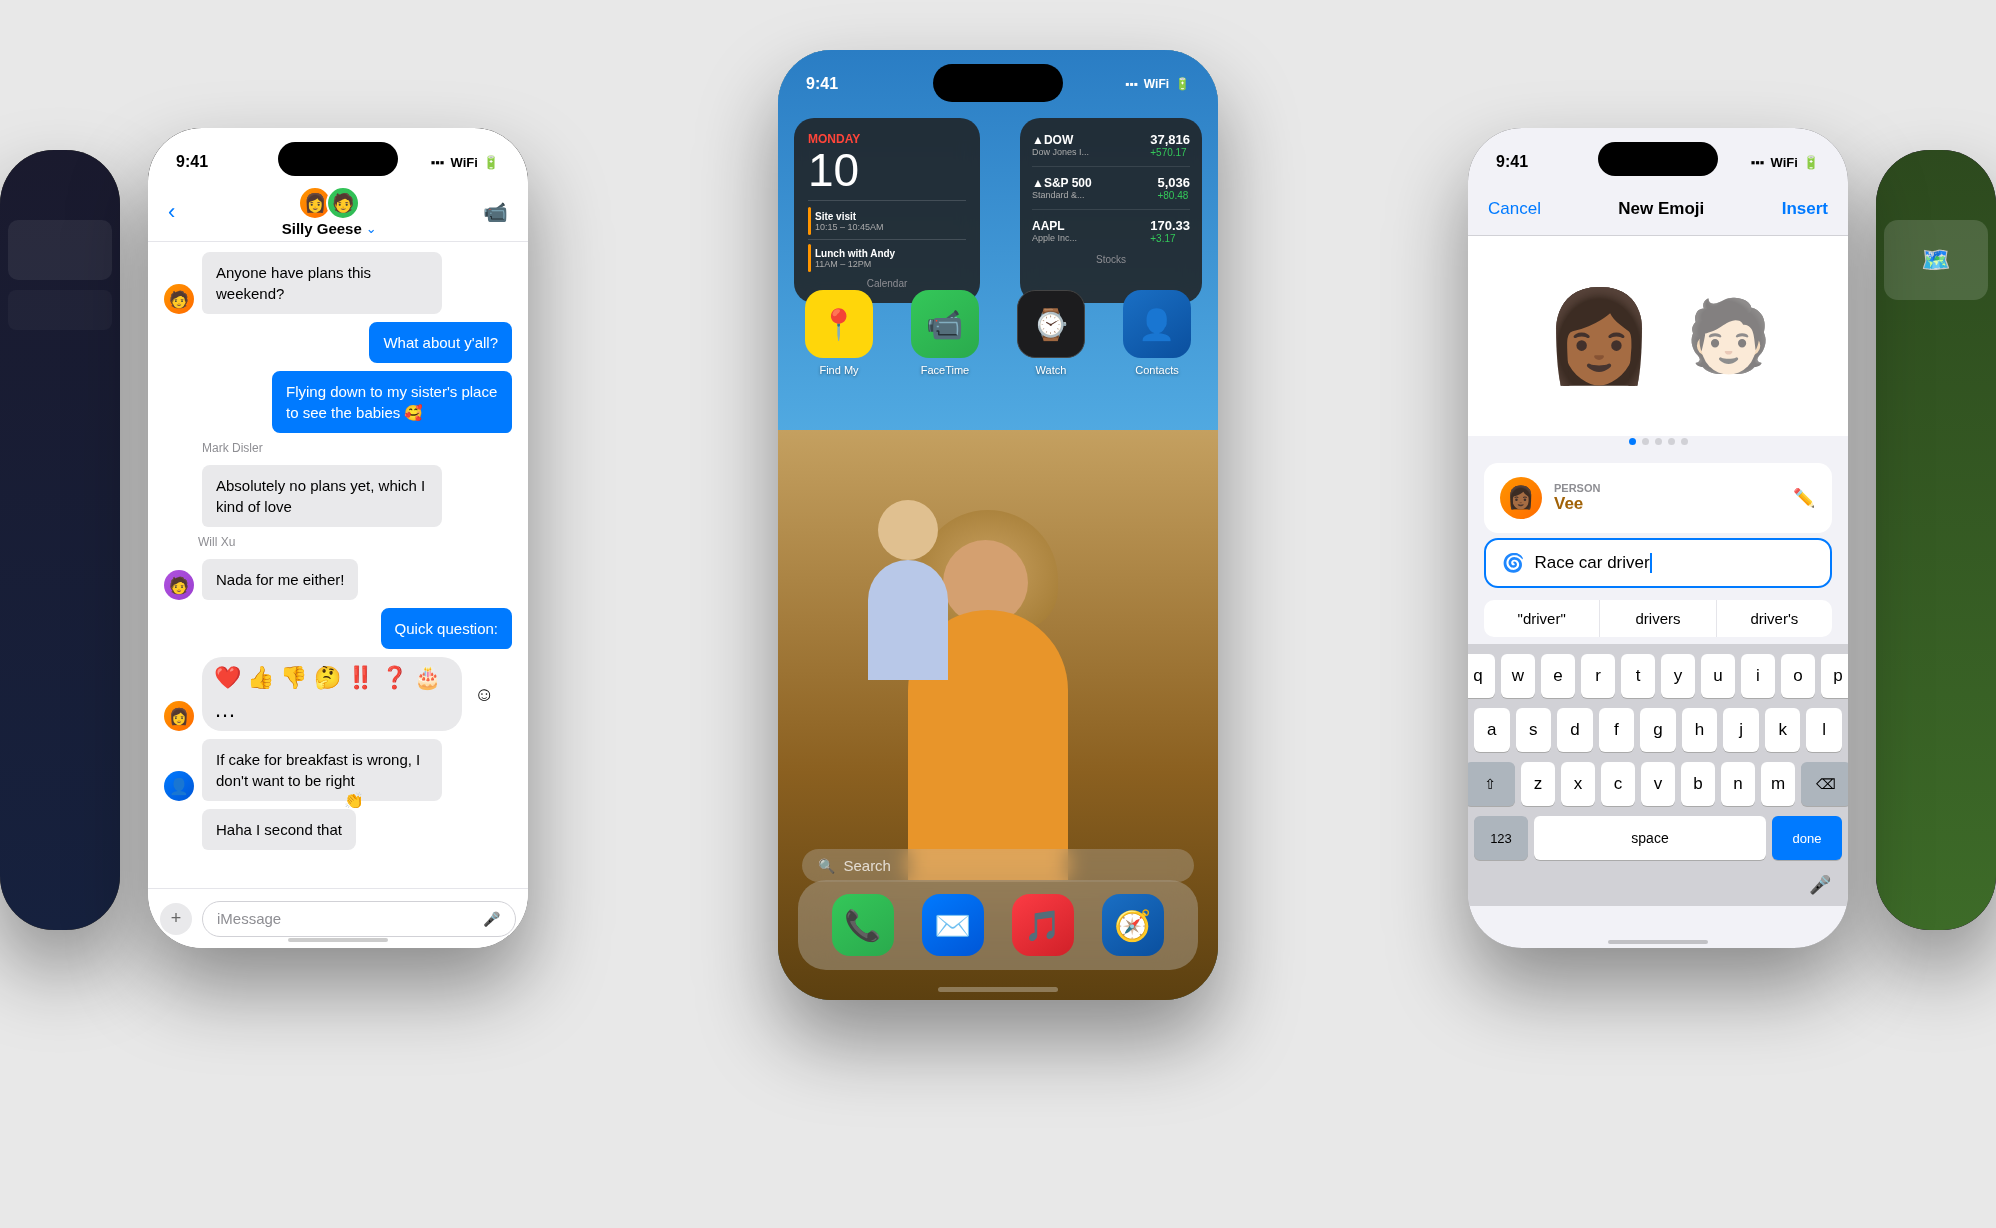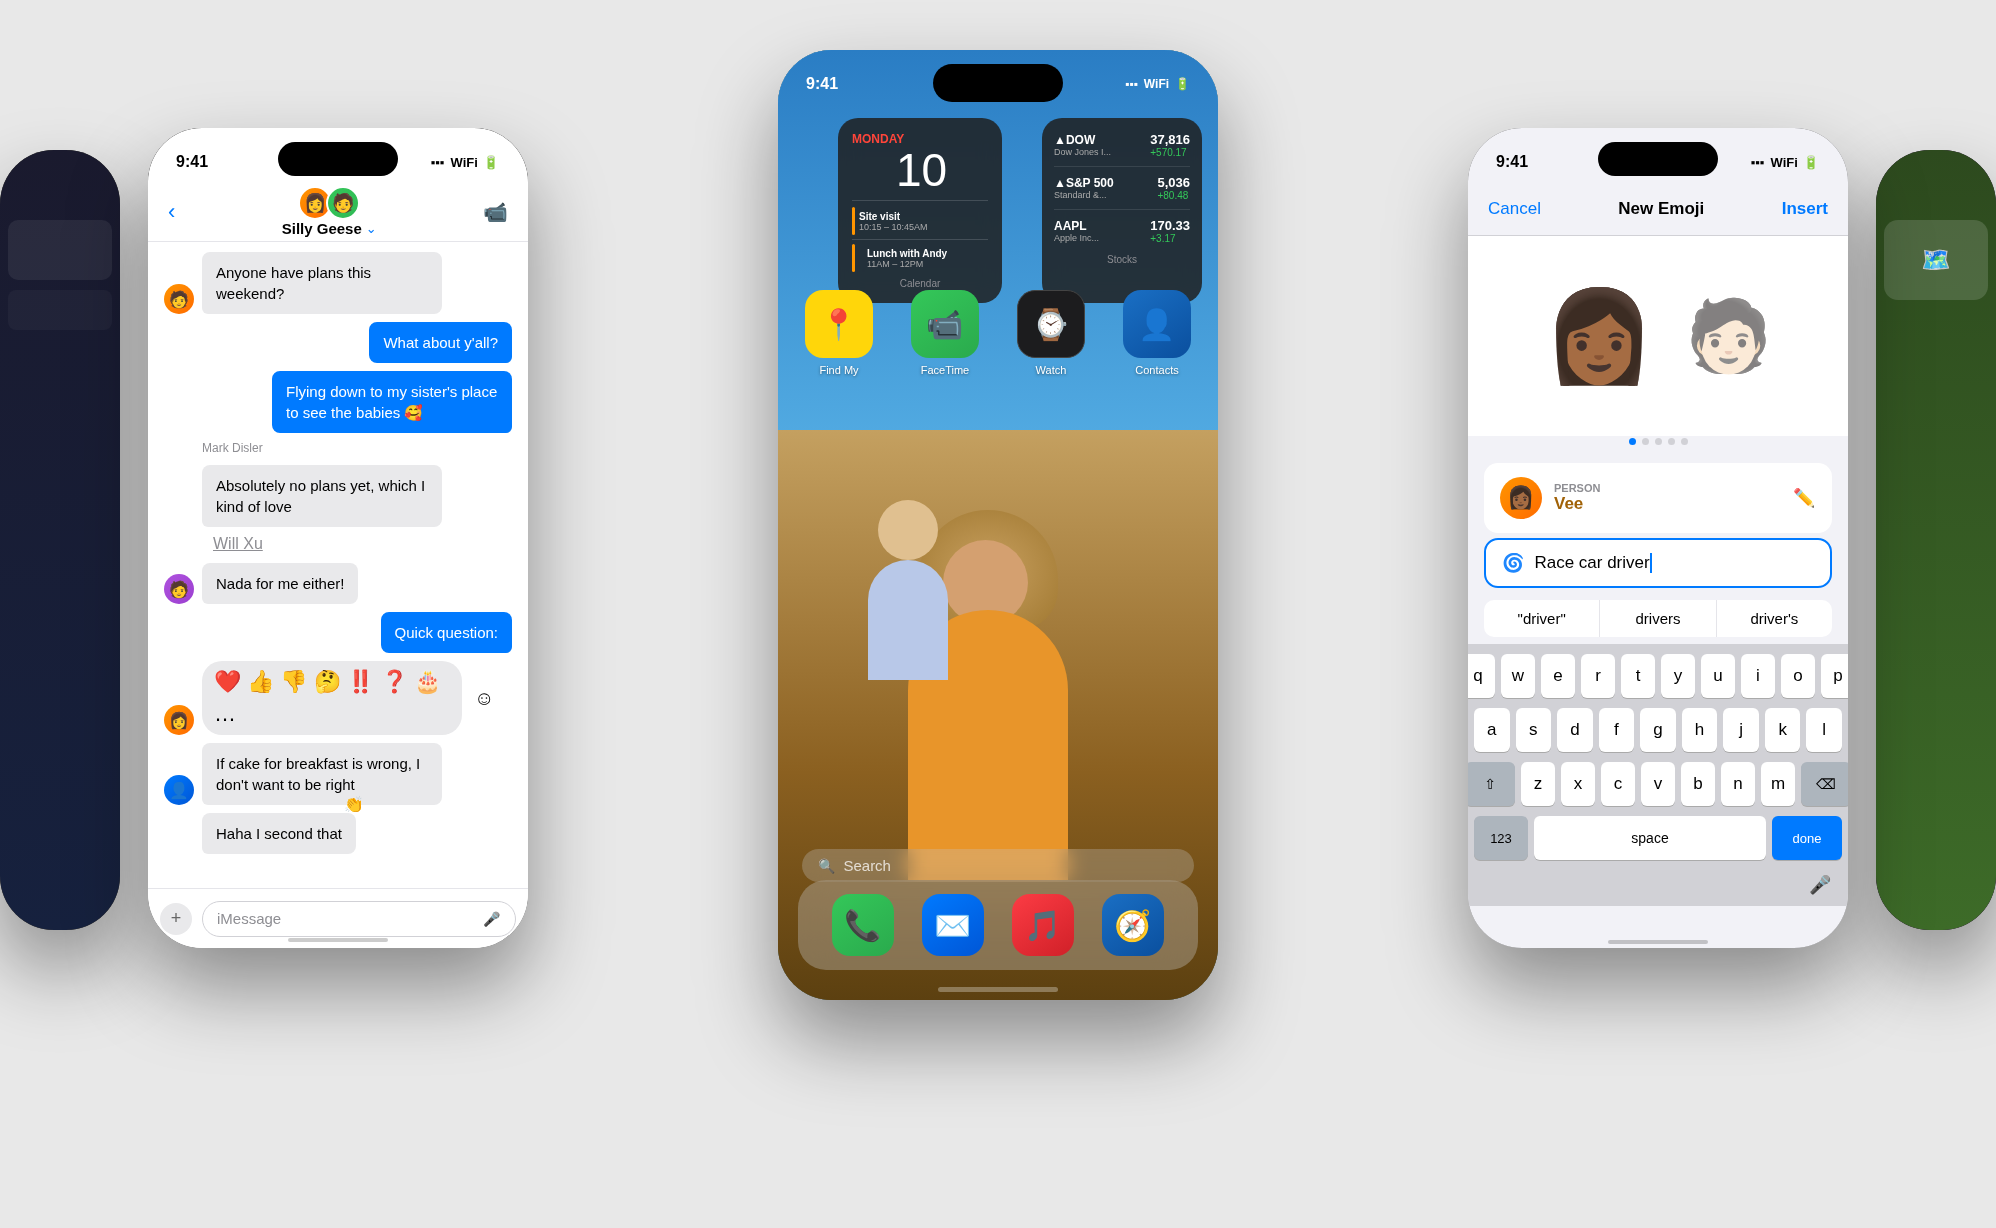--- a/index.html
+++ b/index.html
@@ -342,21 +342,20 @@
       border-radius: 20px;
       overflow: hidden;
       backdrop-filter: blur(10px);
     }
 
     .widget-calendar {
       flex: 1;
       background: rgba(30, 30, 30, 0.85);
       color: #fff;
       padding: 14px;
-      margin-left: 44px;
     }
 
     .widget-calendar .day-num {
       font-size: 52px;
       font-weight: 300;
       color: #fff;
       line-height: 1;
     }
 
     .widget-stocks {
@@ -790,21 +789,21 @@
         <div class="msg-bubble sent">Flying down to my sister's place to see the babies 🥰</div>
       </div>
 
       <div style="font-size:12px;color:#8e8e93;margin-left:38px;margin-bottom:2px;">Mark Disler</div>
 
       <div class="msg-row">
         <div style="width:30px;"></div>
         <div class="msg-bubble received">Absolutely no plans yet, which I kind of love</div>
       </div>
 
-      <div style="font-size:16px;color:#8e8e93;margin-left:49px;margin-bottom:2px;text-decoration:underline;">Will Xu</div>
+      <div style="font-size:12px;color:#8e8e93;margin-left:34px;margin-bottom:2px;">Will Xu</div>
       <div class="msg-row">
         <div class="msg-avatar msg-avatar-purple">🧑</div>
         <div class="msg-bubble received">Nada for me either!</div>
       </div>
 
       <div class="msg-row sent">
         <div class="msg-bubble sent">Quick question:</div>
       </div>
 
       <div class="msg-row">
@@ -894,21 +893,21 @@
           <div style="display:flex;align-items:center;gap:4px;">
             <div style="width:3px;height:28px;background:#ff9500;border-radius:2px;"></div>
             <div>
               <div style="font-size:10px;font-weight:600;color:#fff;">Site visit</div>
               <div style="font-size:9px;color:#aaa;">10:15 – 10:45AM</div>
             </div>
           </div>
         </div>
         <div class="cal-divider" style="margin:4px 0;"></div>
         <div>
-          <div style="display:flex;align-items:center;gap:12px;">
+          <div style="display:flex;align-items:center;gap:4px;">
             <div style="width:3px;height:28px;background:#ff9500;border-radius:2px;"></div>
             <div>
               <div style="font-size:10px;font-weight:600;color:#fff;">Lunch with Andy</div>
               <div style="font-size:9px;color:#aaa;">11AM – 12PM</div>
             </div>
           </div>
         </div>
         <div style="font-size:10px;color:#8e8e93;margin-top:6px;text-align:center;">Calendar</div>
       </div>
 

